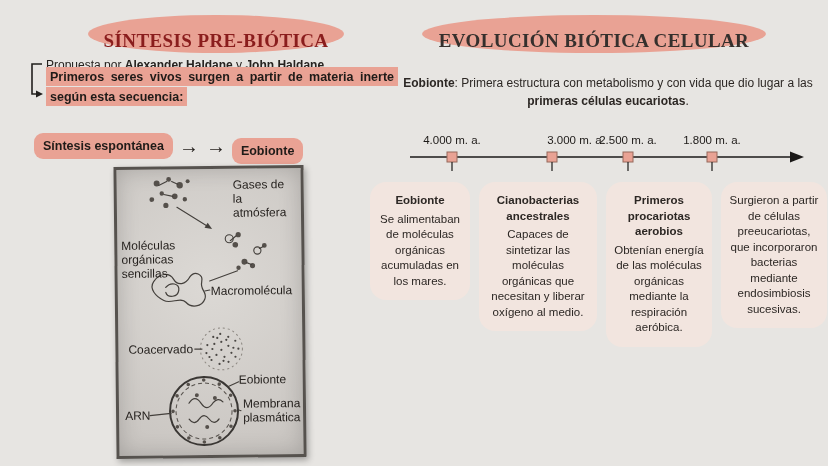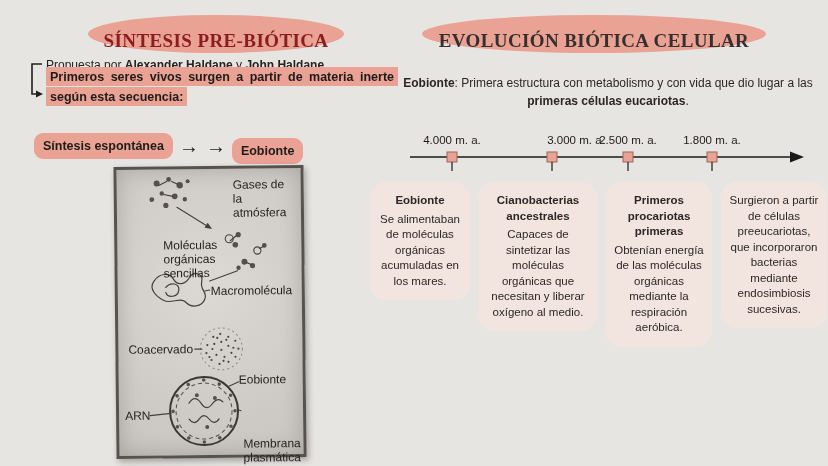--- a/index.html
+++ b/index.html
@@ -187,26 +187,26 @@
 
       <g stroke="#44403c" stroke-width="1.1" stroke-linecap="round">
         <line x1="120" y1="213" x2="109" y2="218"></line>
         <line x1="31" y1="246" x2="52" y2="244"></line>
         <line x1="122" y1="242" x2="119" y2="241"></line>
         <line x1="92" y1="121" x2="87" y2="122"></line>
       </g>
     </svg>
 
     <div class="fig-label" style="right:4px;top:10px;width:64px;">Gases de la atmósfera</div>
-    <div class="fig-label" style="left:4px;top:70px;width:96px;margin-left:42px;">Moléculas orgánicas sencillas</div>
+    <div class="fig-label" style="left:4px;top:70px;width:96px;">Moléculas orgánicas sencillas</div>
     <div class="fig-label" style="left:93px;top:116px;width:88px;">Macromolécula</div>
     <div class="fig-label" style="left:10px;top:174px;width:64px;">Coacervado</div>
     <div class="fig-label" style="left:120px;top:205px;width:58px;">Eobionte</div>
     <div class="fig-label" style="left:6px;top:240px;width:30px;">ARN</div>
-    <div class="fig-label" style="left:124px;top:229px;width:58px;margin-top:40px;">Membrana plasmática</div>
+    <div class="fig-label" style="left:124px;top:229px;width:58px;">Membrana plasmática</div>
   </div>
 
   <div id="right-title-oval" class="title-oval">
     <span class="title-text">EVOLUCIÓN BIÓTICA CELULAR</span>
   </div>
 
   <div id="intro-paragraph">
     <b>Eobionte</b><span>: Primera estructura con metabolismo y con vida que dio lugar a las </span><b>primeras células eucariotas</b><span>.</span>
   </div>
 
@@ -235,21 +235,21 @@
   <div id="cards-row">
     <div class="evo-card c1">
       <div class="card-title">Eobionte</div>
       <div class="card-body">Se alimentaban de moléculas orgánicas acumuladas en los mares.</div>
     </div>
     <div class="evo-card c2">
       <div class="card-title">Cianobacterias ancestrales</div>
       <div class="card-body">Capaces de sintetizar las moléculas orgánicas que necesitan y liberar oxígeno al medio.</div>
     </div>
     <div class="evo-card c3">
-      <div class="card-title">Primeros procariotas primeras</div>
+      <div class="card-title">Primeros procariotas aerobios</div>
       <div class="card-body">Obtenían energía de las moléculas orgánicas mediante la respiración aeróbica.</div>
     </div>
     <div class="evo-card c4">
       <div class="card-body">Surgieron a partir de células preeucariotas, que incorporaron bacterias mediante endosimbiosis sucesivas.</div>
     </div>
   </div>
 
 </div>
 
 </body></html>

